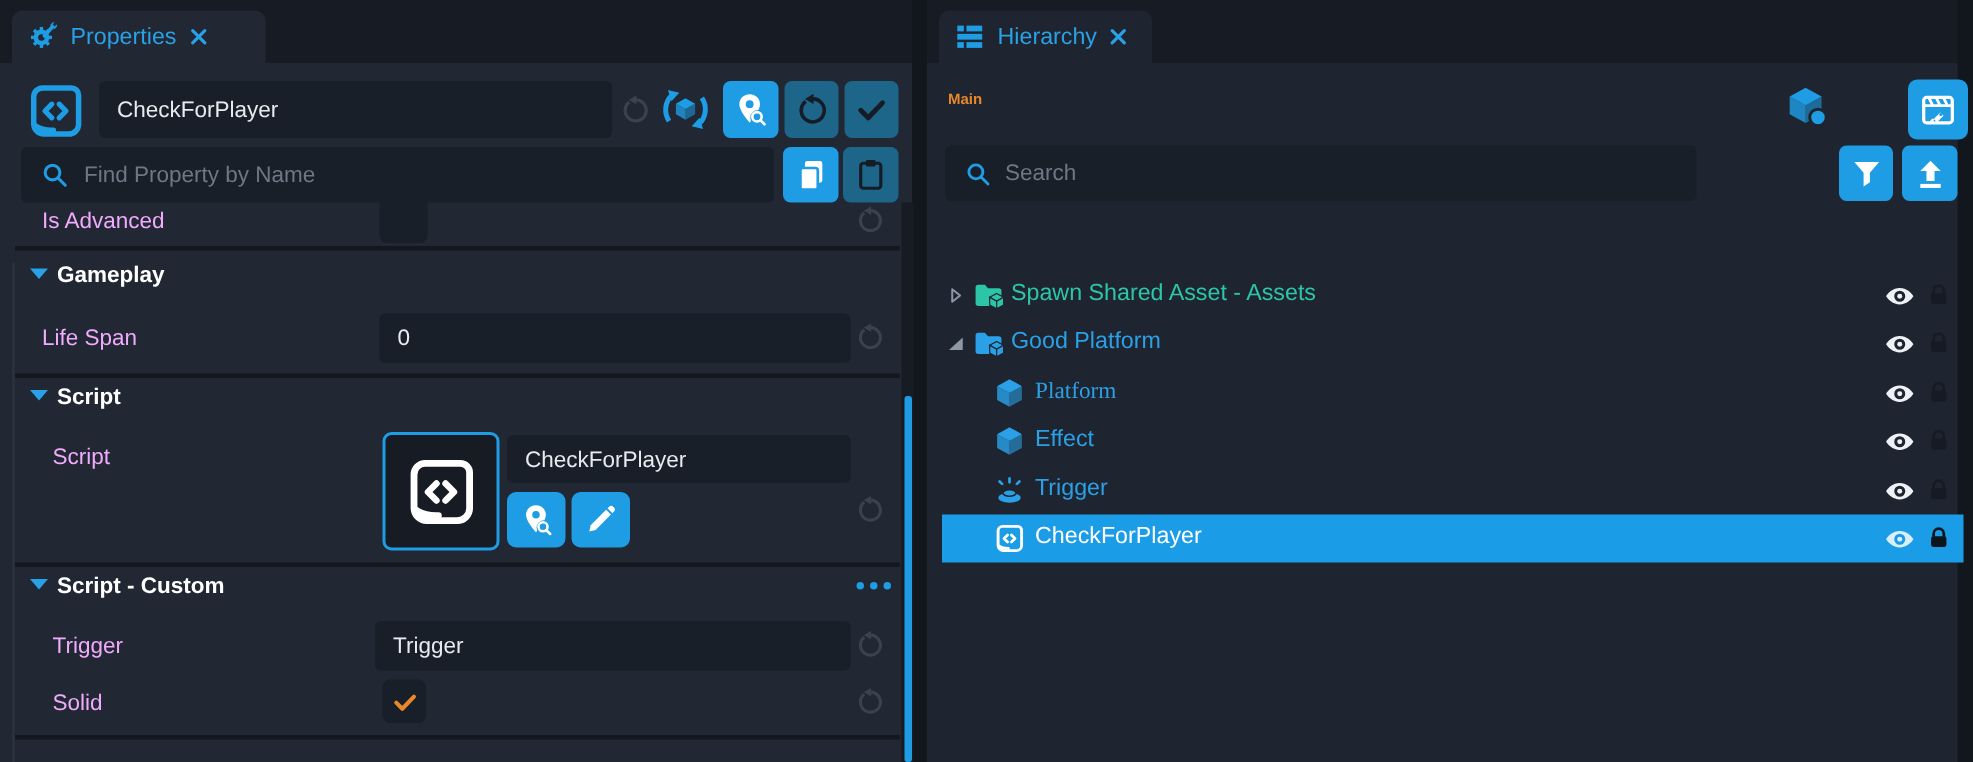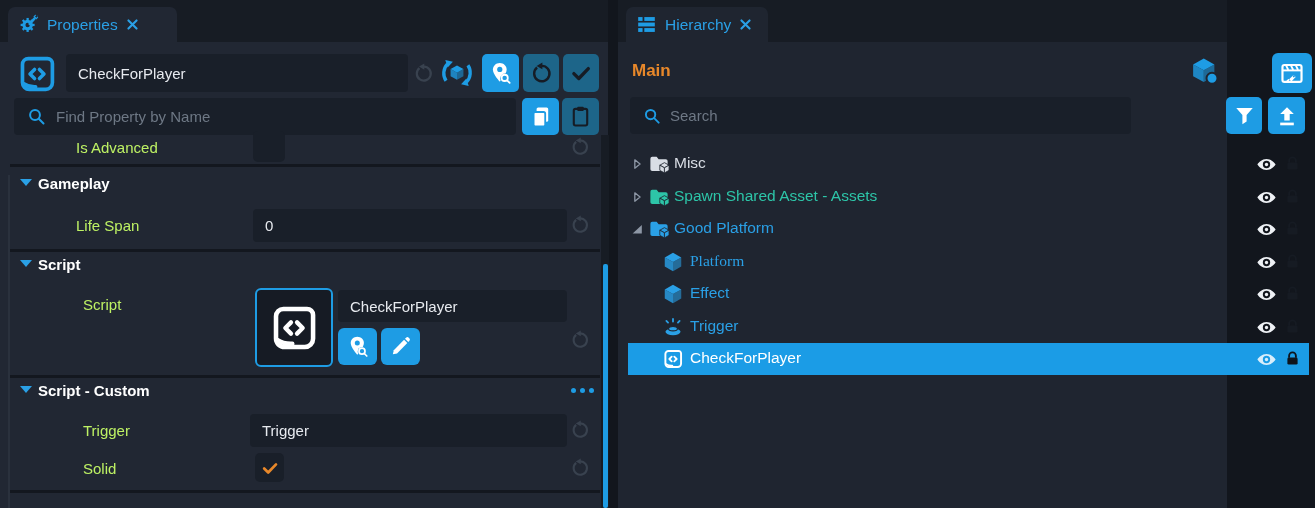--- a/index.html
+++ b/index.html
@@ -4,41 +4,41 @@
 <style>
   * { margin:0; padding:0; box-sizing:border-box; }
   html,body { width:1315px; height:508px; overflow:hidden; }
   body { background:#12161d; font-family:"Liberation Sans", sans-serif; position:relative; }
 
   .abs { position:absolute; }
 
   
   .panel { position:absolute; top:0; height:508px; background:#171c24; }
   #props-panel { left:0; width:608px; }
-  #hier-panel  { left:618px; width:609px;padding-left:30px; }
+  #hier-panel  { left:618px; width:687px;padding-left:30px; }
   .panel-body { position:absolute; top:42px; left:0; right:0; bottom:0; }
   #props-panel .panel-body { background:#212733; }
   #hier-panel  .panel-body { background:#1f2530; }
 
   
   .tab { position:absolute; top:7px; height:35px; border-radius:7px 7px 0 0; display:flex; align-items:center; gap:8px; padding:0 12px 0 10px; }
   #props-panel .tab { left:8px; width:169px; background:#212733; }
   #hier-panel  .tab { left:8px; width:142px; background:#1f2530; }
   .tab-label { color:#2aa0e6; font-size:15.5px; font-weight:500; }
   .tab-close { width:13px; height:13px; color:#2aa0e6; cursor:pointer; flex:0 0 auto; }
 
   
   .ic { display:block; }
   .field { background:#191f29; border:none; border-radius:4px; color:#e7eaef; font-size:15px; font-family:"Liberation Sans",sans-serif; padding:0 12px; outline:none; position:absolute; }
   .field::placeholder { color:#6e7885; }
   .btn { position:absolute; border-radius:5px; display:flex; align-items:center; justify-content:center; cursor:pointer; }
   .btn.blue { background:#1e9ce4; color:#fff; --btnbg:#1e9ce4; }
   .btn.teal { background:#1d6589; color:#161c25; --btnbg:#1d6589; }
   .reset-ic { color:#39424f; }
-  .label { position:absolute; color:#bef264; font-size:15px;margin-left:48px; }
+  .label { position:absolute; color:#f0abfc; font-size:15px; }
   .sect-head { position:absolute; color:#ffffff; font-size:15px; font-weight:700; }
   .sep { position:absolute; left:10px; width:590px; height:3px; background:#13171f; }
   .tri-blue { position:absolute; width:0; height:0; border-left:6px solid transparent; border-right:6px solid transparent; border-top:7px solid #2aa0e6; }
   .checkbox { position:absolute; background:#191f29; border-radius:5px; display:flex; align-items:center; justify-content:center; cursor:pointer; }
 
   
   .dots { position:absolute; display:flex; gap:4px; cursor:pointer; }
   .dots i { width:5px; height:5px; border-radius:50%; background:#1e9ce4; }
 
   
@@ -331,21 +331,21 @@
     <svg class="ic" width="21" height="21" style="color:#1e9ce4;">
         <use href="#sym-hierbars" xlink:href="#sym-hierbars"></use>
       </svg>
     <span class="tab-label">Hierarchy</span>
     <svg class="ic tab-close" viewBox="0 0 16 16">
         <use href="#sym-x" xlink:href="#sym-x"></use>
       </svg>
   </div>
 
   <div class="panel-body">
-    <span class="abs" style="left:14px;top:19px;color:#e8882a;font-size:17px;font-weight:700;">Main</span>
+    <span class="abs" style="left:14px;top:19px;color:#e8882a;font-size:10px;font-weight:700;">Main</span>
     <div class="btn blue" style="left:654px;top:11px;width:40px;height:40px;border-radius:6px;">
       <svg class="ic" width="26" height="26">
           <use href="#sym-clapper-rocket" xlink:href="#sym-clapper-rocket"></use>
         </svg>
     </div>
 
     <svg class="ic abs" style="left:24px;top:64px;color:#1e9ce4;z-index:2;" width="20" height="20">
         <use href="#sym-magnifier" xlink:href="#sym-magnifier"></use>
       </svg>
     <input class="field" style="left: 12px; top: 55px; width: 501px; height: 37px; padding-left: 40px;" placeholder="Search">
@@ -356,35 +356,20 @@
       <svg class="ic" width="23" height="23">
           <use href="#sym-funnel" xlink:href="#sym-funnel"></use>
         </svg>
     </div>
     <div class="btn blue" style="left:650px;top:55px;width:37px;height:37px;">
       <svg class="ic" width="24" height="24">
           <use href="#sym-upload" xlink:href="#sym-upload"></use>
         </svg>
     </div>
 
-    <div class="hrow" style="top:106px;">
-      <svg class="ic expander">
-          <use href="#sym-tri-collapsed" xlink:href="#sym-tri-collapsed"></use>
-        </svg>
-      <svg class="ic h-ic c-white" style="left:20px;--bg:#1f2530;">
-          <use href="#sym-folder-cube" xlink:href="#sym-folder-cube"></use>
-        </svg>
-      <span class="h-label c-white" style="left:46px;">Misc</span>
-      <svg class="ic eye">
-          <use href="#sym-eye" xlink:href="#sym-eye"></use>
-        </svg>
-      <svg class="ic lock">
-          <use href="#sym-lock" xlink:href="#sym-lock"></use>
-        </svg>
-    </div>
 
     <div class="hrow" style="top:139px;">
       <svg class="ic expander">
           <use href="#sym-tri-collapsed" xlink:href="#sym-tri-collapsed"></use>
         </svg>
       <svg class="ic h-ic c-teal" style="left:20px;--bg:#1f2530;">
           <use href="#sym-folder-cube" xlink:href="#sym-folder-cube"></use>
         </svg>
       <span class="h-label c-teal" style="left:46px;">Spawn Shared Asset - Assets</span>
       <svg class="ic eye">

